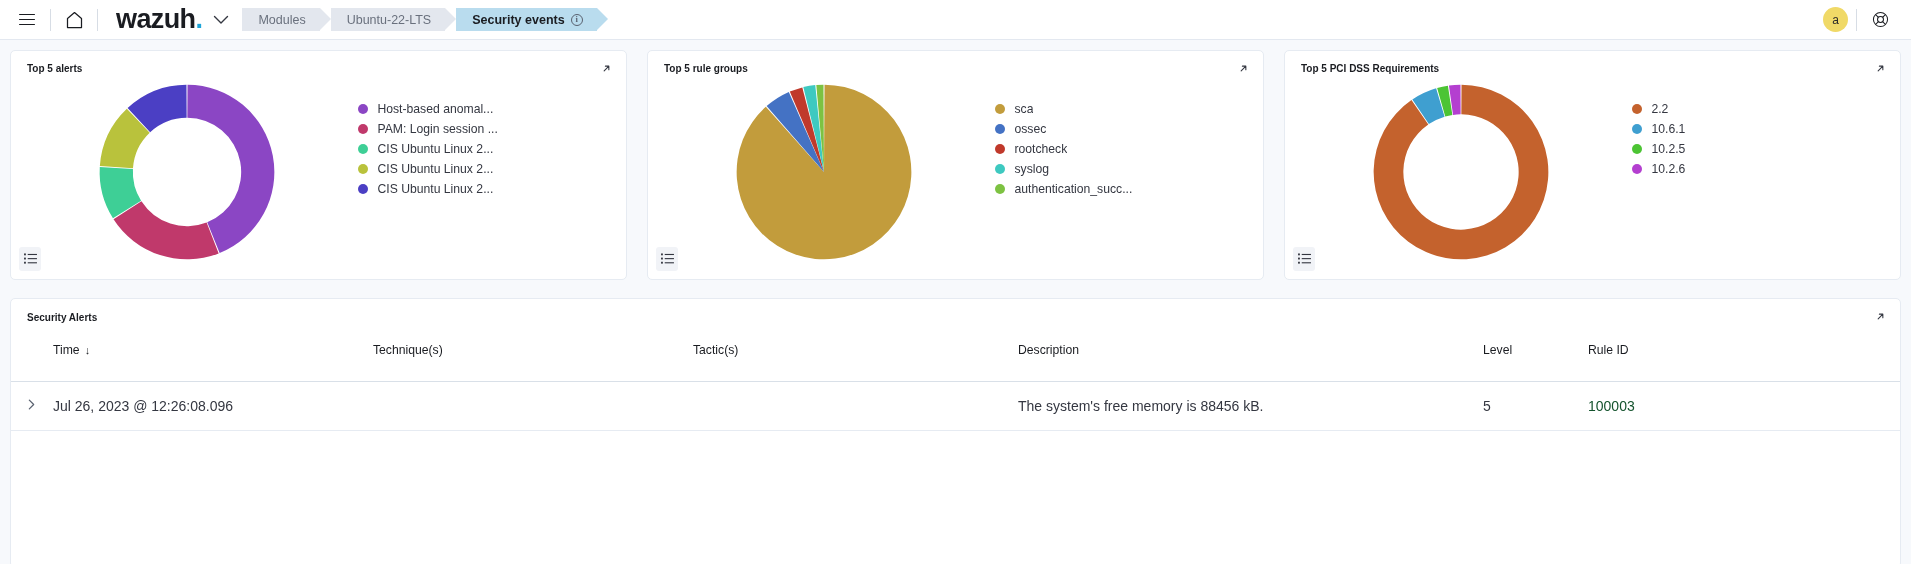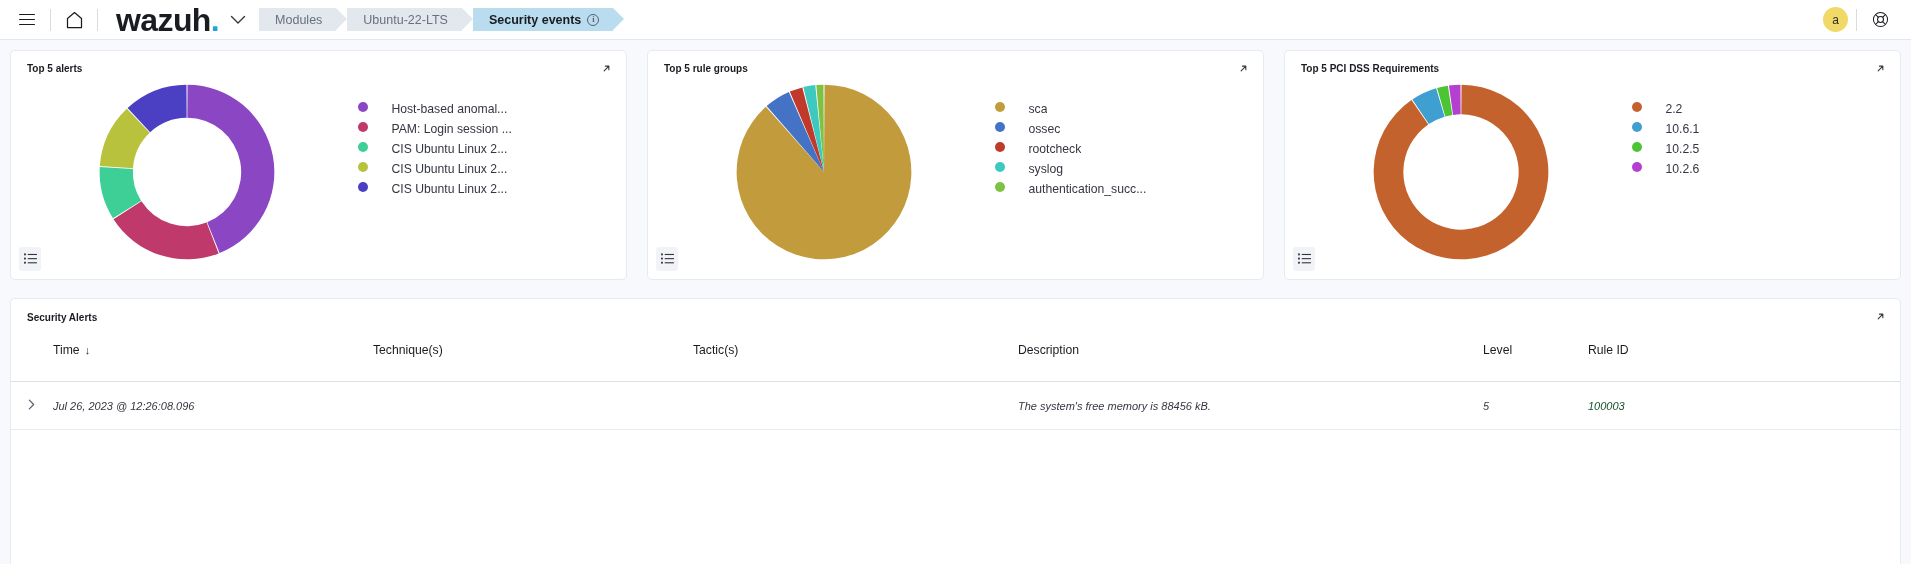--- a/index.html
+++ b/index.html
@@ -29,21 +29,21 @@
     position: absolute; left: 0; width: 16px; height: 1.6px;
     background: #1a1c21; border-radius: 1px;
   }
   .hamburger i:nth-child(1) { top: 0; }
   .hamburger i:nth-child(2) { top: 5px; }
   .hamburger i:nth-child(3) { top: 10px; }
 
   .vdiv { width: 1px; height: 22px; background: #d7dde5; margin: 0 8px; flex: 0 0 auto; }
 
   .logo {
-    font-size: 32px; font-weight: 700; letter-spacing: -0.6px;
+    font-size: 27px; font-weight: 700; letter-spacing: -0.6px;
     color: #1a1c21; line-height: 1; margin: 0 4px 0 10px;
     display: flex; align-items: baseline;
     flex: 0 0 auto;
   }
   .logo .dot { color: #1ea5d9; }
   .chev-wrap { width: 30px; height: 30px; display:flex; align-items:center; justify-content:center; cursor:pointer; flex:0 0 auto; margin-right: 6px;}
 
   .breadcrumbs { display: flex; align-items: stretch; height: 23px; flex: 0 0 auto; }
   .crumb {
     position: relative; height: 23px;
@@ -108,21 +108,21 @@
     height: 196px; padding: 0 8px;
   }
   .chart-svg-wrap {
     flex: 0 0 56%; display: flex; align-items: center; justify-content: center;
     height: 100%;
   }
   .legend {
     flex: 1 1 auto; display: flex; flex-direction: column;
     gap: 6px; padding-left: 4px; align-self: flex-start; margin-top: 28px;
   }
-  .legend-item { display: flex; align-items: flex-start; gap: 23px; cursor: pointer; }
+  .legend-item { display: flex; align-items: center; gap: 9px; cursor: pointer; }
   .legend-swatch { width: 10px; height: 10px; border-radius: 50%; flex: 0 0 auto; }
   .legend-label {
     font-size: 12.2px; color: #343741; white-space: nowrap;
     overflow: hidden; text-overflow: ellipsis; max-width: 180px;
   }
 
   
   .table-panel {
     margin: 18px 10px 0 10px;
     background: #fff; border: 1px solid #e6ebf2; border-radius: 5px;
@@ -130,25 +130,24 @@
   }
   .table-panel .panel-title { padding: 13px 0 0 16px; }
   table { width: 100%; border-collapse: collapse; margin-top: 12px; }
   thead th {
     text-align: left; font-size: 12.2px; font-weight: 400; color: #1a1c21;
     padding: 8px 0 24px 0;
     border-bottom: 1px solid #d9e0e8;
     margin-left: 13px;
   }
   tbody td {
-    font-size: 11px; color: #343741;
+    font-size: 14px; color: #343741;
     padding: 16px 0 16px 0;
     border-bottom: 1px solid #e6ebf2;
     vertical-align: middle;
-    font-style: italic;
   }
   .c-toggle { width: 42px; padding-left: 14px !important; }
   .c-time   { width: 320px; }
   .c-tech   { width: 320px; }
   .c-tactic { width: 325px; }
   .c-desc   { width: 465px; }
   .c-level  { width: 105px; }
   .c-rule   { }
   .sort-arrow { margin-left: 5px; font-size: 11px; }
   .row-chevron {

